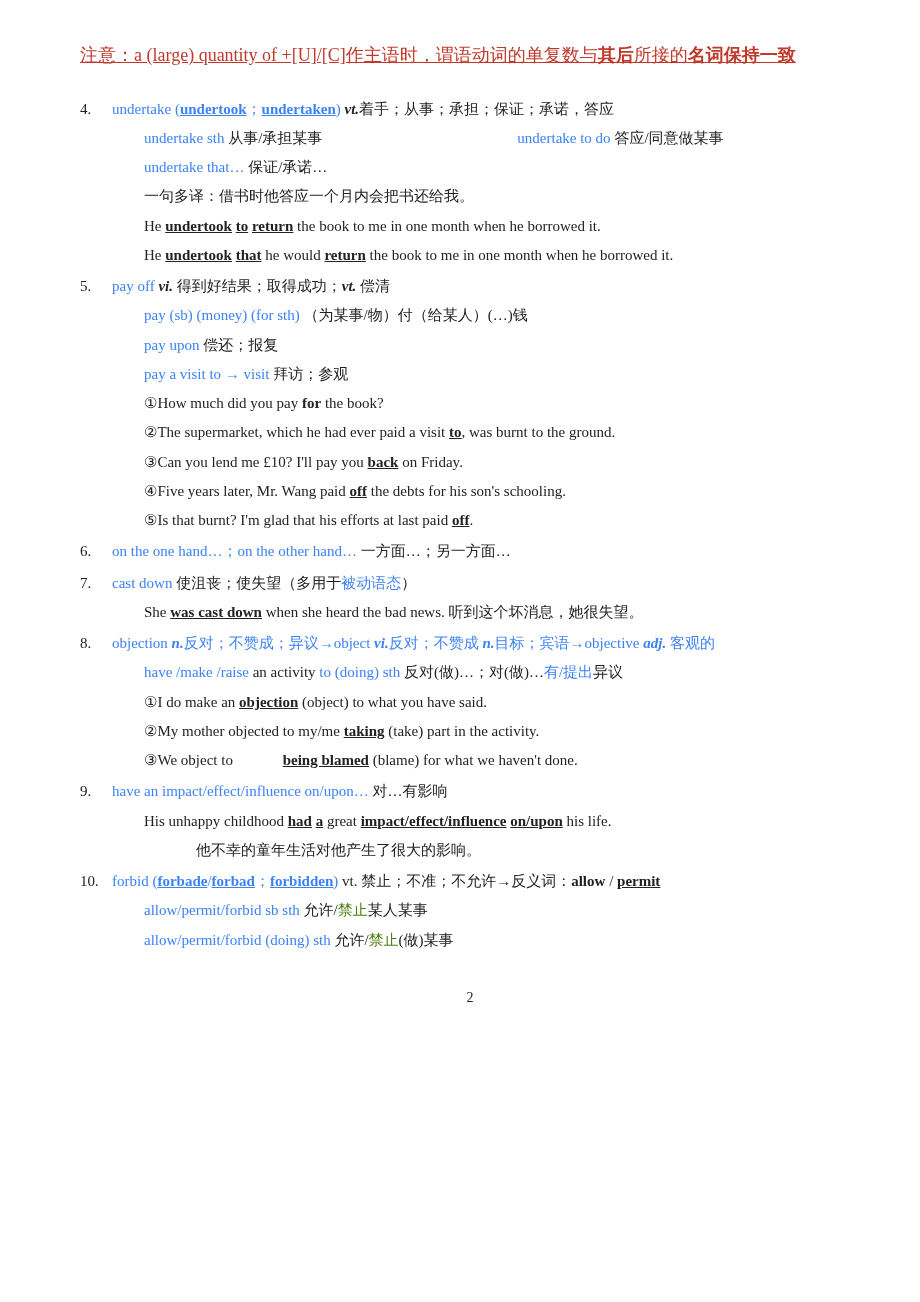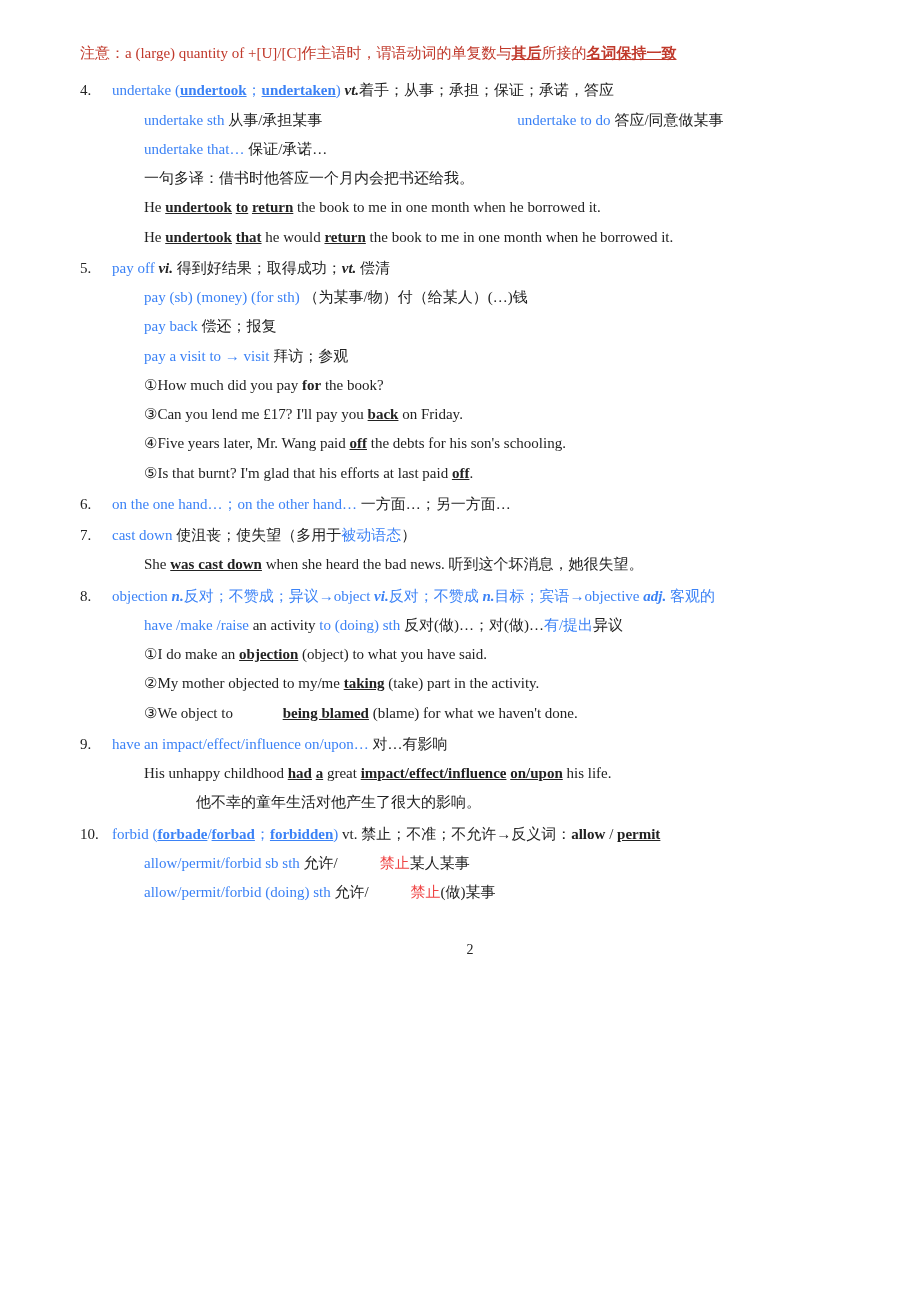--- a/index.html
+++ b/index.html
@@ -16,29 +16,30 @@
       margin-bottom: 2px;
     }
     .num {
       min-width: 32px;
       color: #222;
       font-size: 15px;
     }
     .content {
       flex: 1;
     }
-    .red { color: #ef4444; margin-left: 42px; }
+    .red { color: #4d7c0f; }
     .blue { color: #3b82f6; }
     .bold { font-weight: bold; }
     .underline { text-decoration: underline; }
 
     .notice-line {
       color: #c0392b;
-      margin-bottom: 11px;
-      font-size: 15px;
+      margin-bottom: 24px;
+      font-size: 18px;
+      text-decoration: underline;
     }
     .indent {
       margin-left: 32px;
     }
     .page-num {
       text-align: center;
       margin-top: 30px;
       color: #222;
       font-size: 14px;
     }
@@ -78,30 +79,33 @@
   <div class="numbered-item">
     <div class="num">5.</div>
     <div class="content">
       <p>
         <span class="blue">pay off</span><span>  </span><span style="font-weight:bold;font-style:italic;">vi.</span><span> 得到好结果；取得成功；</span><span style="font-weight:bold;font-style:italic;">vt.</span><span> 偿清</span>
       </p>
       <p class="indent">
         <span class="blue">pay (sb) (money) (for sth)</span><span>  （为某事/物）付（给某人）(…)钱</span>
       </p>
       <p class="indent">
-        <span class="blue">pay back</span><span> 偿还；报复</span>
+        <span class="blue">pay upon</span><span> 偿还；报复</span>
       </p>
       <p class="indent">
         <span class="blue">pay a visit to → visit</span><span> 拜访；参观</span>
       </p>
       <p class="indent">
         <span>①How much did you pay </span><span style="font-weight:bold;text-align:right;">for</span><span> the book?</span>
       </p>
       <p class="indent">
-        <span>③Can you lend me  £17? I'll pay you </span><span style="font-weight:bold;text-decoration:underline;">back</span><span> on Friday.</span>
+        <span>②The supermarket, which he had ever paid a visit </span><span style="font-weight:bold;text-decoration:underline;">to</span><span>, was burnt to the ground.</span>
+      </p>
+      <p class="indent">
+        <span>③Can you lend me  £10? I'll pay you </span><span style="font-weight:bold;text-decoration:underline;">back</span><span> on Friday.</span>
       </p>
       <p class="indent">
         <span>④Five years later, Mr. Wang paid </span><span style="font-weight:bold;text-decoration:underline;">off</span><span> the debts for his son's schooling.</span>
       </p>
       <p class="indent">
         <span>⑤Is that burnt? I'm glad that his efforts at last paid </span><span style="font-weight:bold;text-decoration:underline;">off</span><span>.</span>
       </p>
     </div>
   </div>
 

